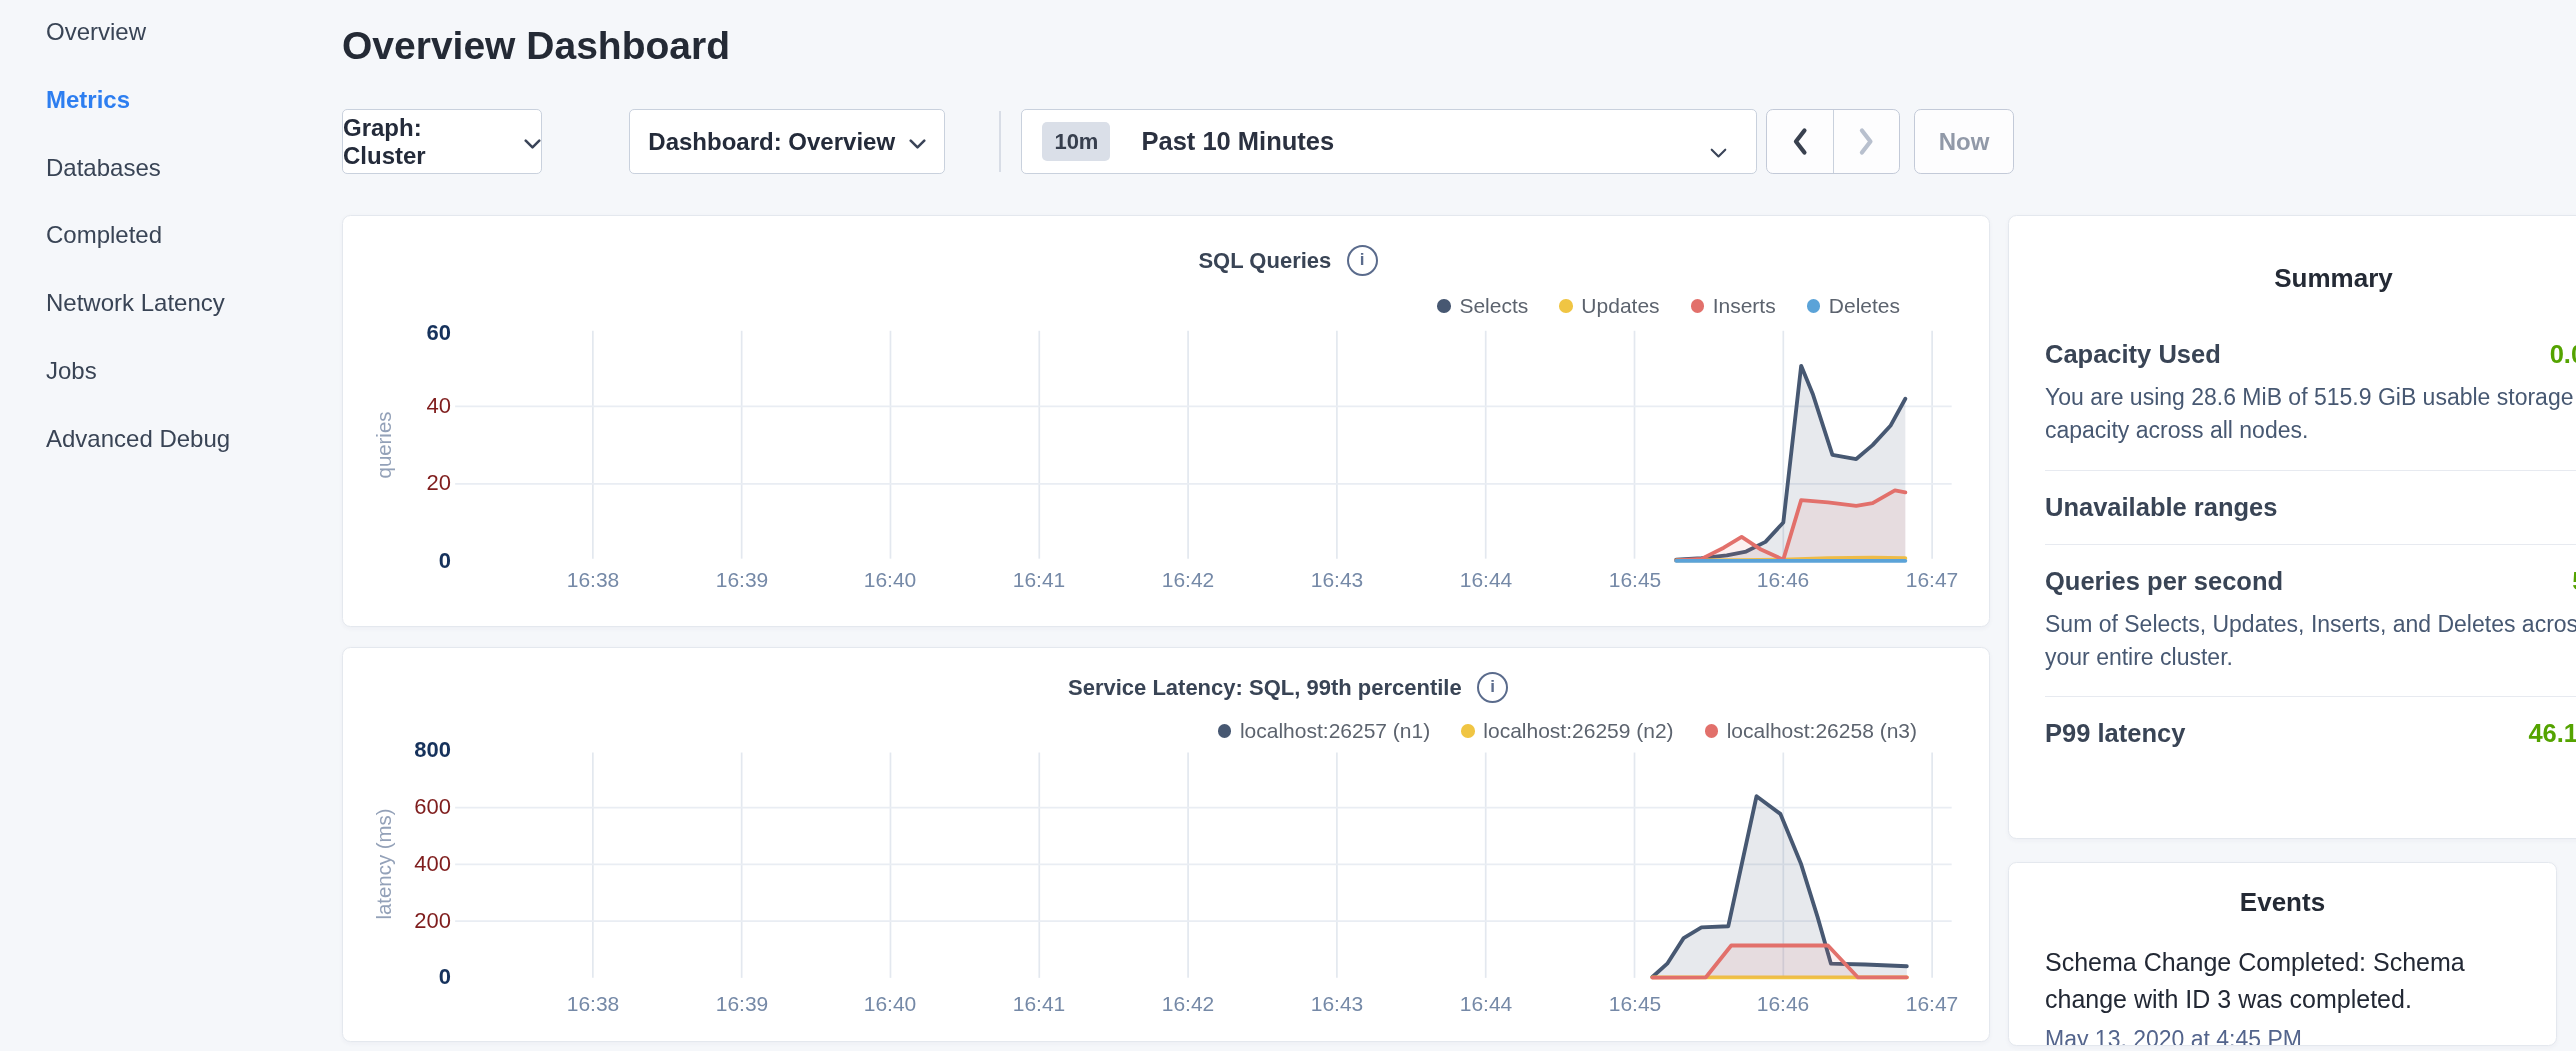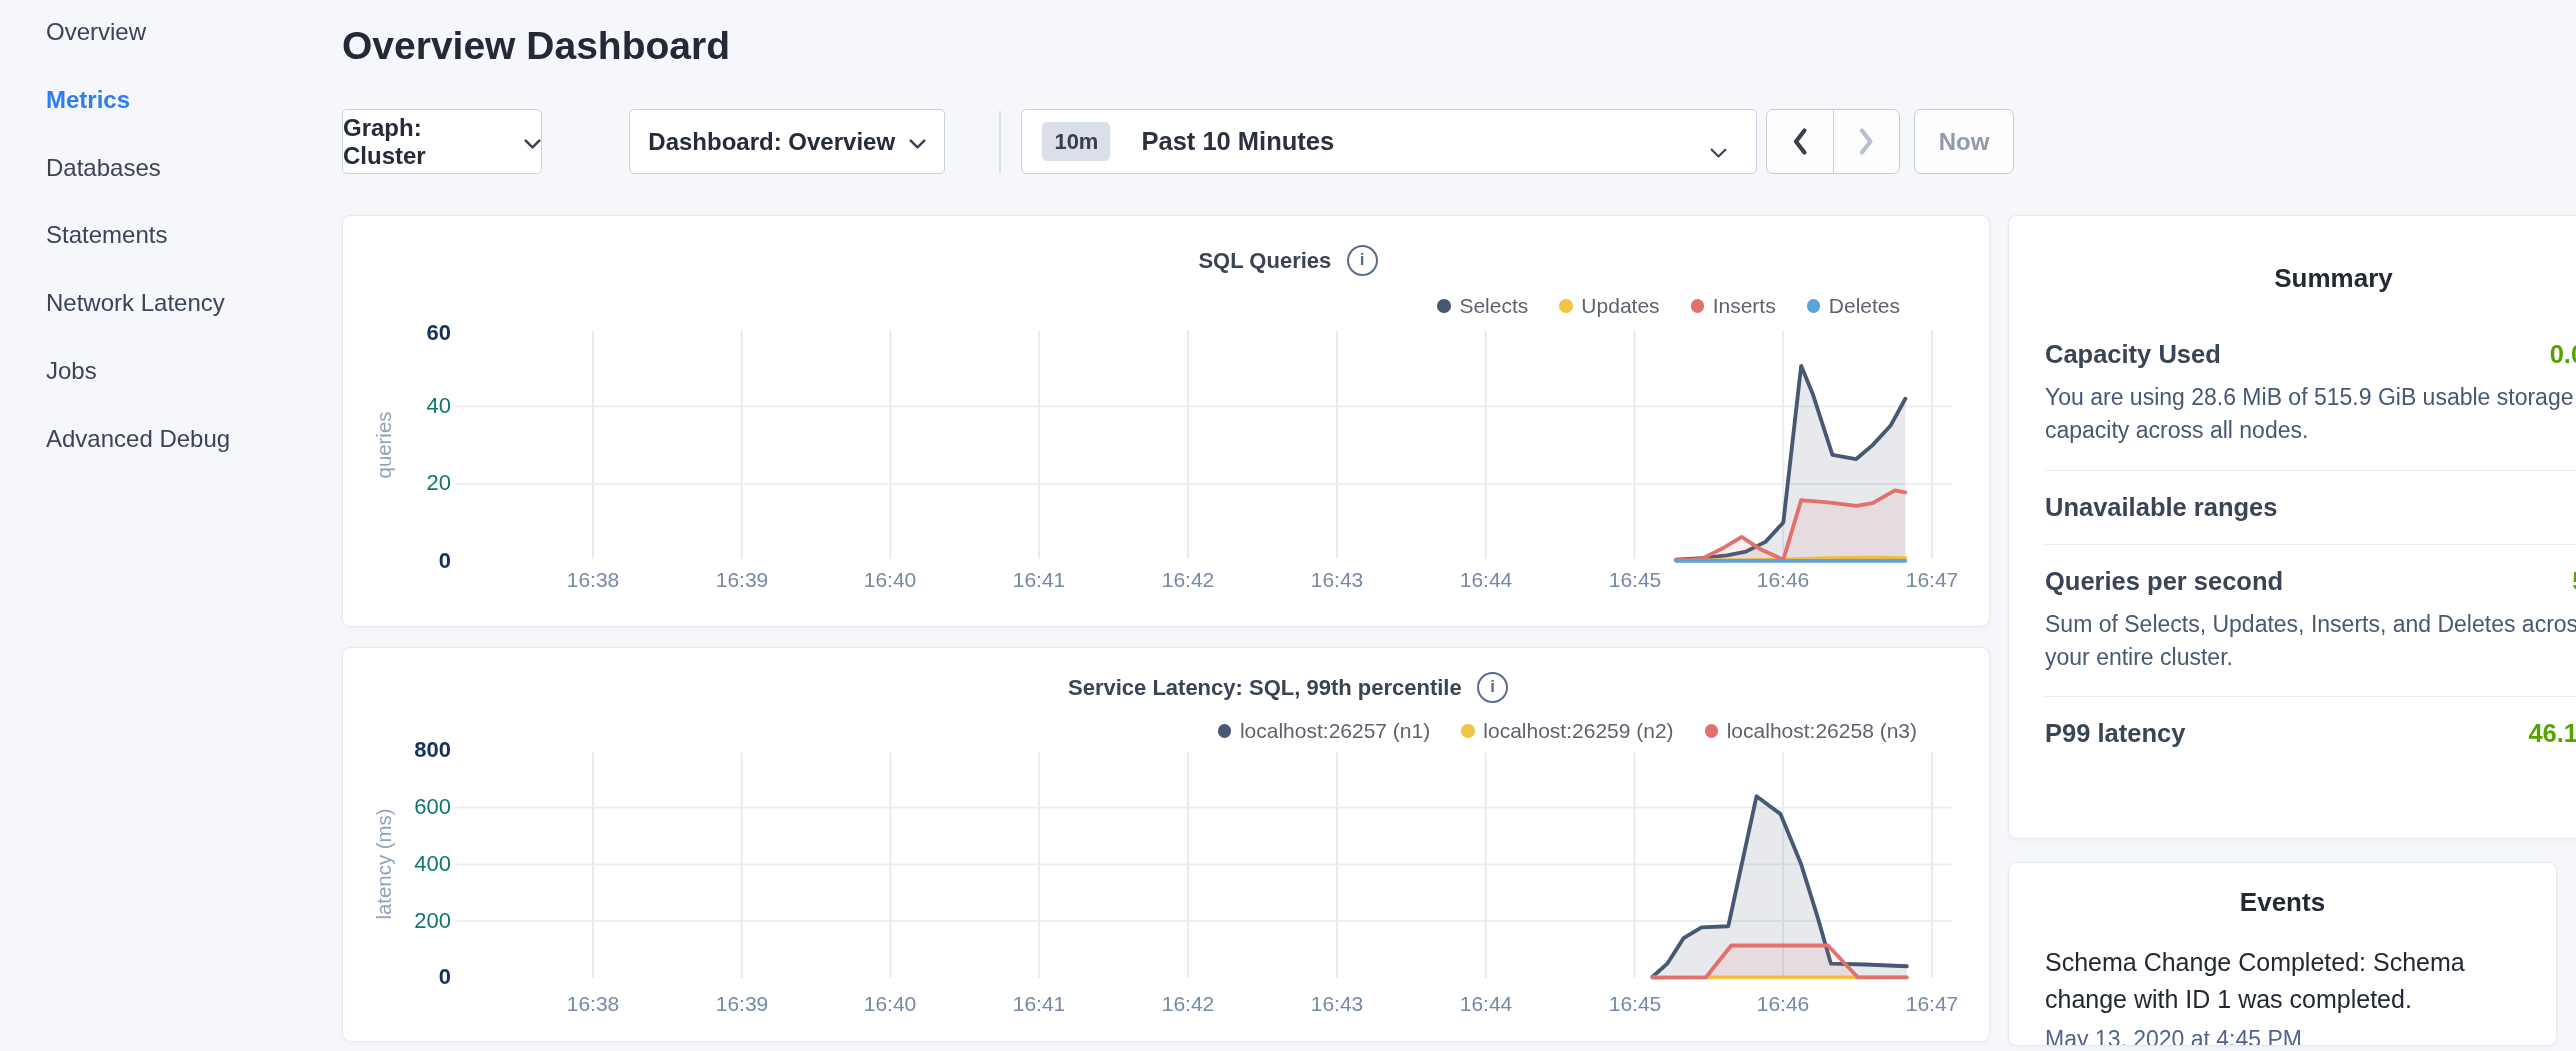--- a/index.html
+++ b/index.html
@@ -48,21 +48,21 @@
     display:inline-block;width:27px;height:27px;line-height:25.5px;border:2.6px solid #5a6b8c;border-radius:50%;
     color:#5a6b8c;font-size:17px;font-weight:700;text-align:center;vertical-align:middle;margin-left:15.3px;cursor:pointer;
   }
   .legend{position:absolute;display:flex;align-items:center;gap:31px;}
   #legend-0{top:294px;right:676px;}
   #legend-1{top:719px;right:659px;}
   .legend-item{display:flex;align-items:center;gap:8.5px;cursor:pointer;}
   .legend-dot{width:13.6px;height:13.6px;border-radius:50%;}
   .legend-label{font-size:21px;color:#5c636e;}
   
-  .ytick{position:absolute;width:111px;text-align:right;font-size:22px;color:#0f766e;}
+  .ytick{position:absolute;width:111px;text-align:right;font-size:22px;color:#7f1d1d;}
   .ytick.strong{font-weight:700;color:#16325c;}
   .xtick{position:absolute;transform:translateX(-50%);font-size:21px;color:#7589a7;}
   .yaxis-label{position:absolute;font-size:20.4px;color:#93a1b8;transform:translate(-50%,-50%) rotate(-90deg);white-space:nowrap;}
   #charts-svg{position:absolute;left:0;top:0;pointer-events:none;}
   
   #summary-card{left:2008px;top:215px;width:651px;height:624px;padding:16px 36px;overflow:hidden;}
   .panel-title{text-align:center;font-size:26px;font-weight:700;color:#242a35;padding-top:31px;}
   #summary-rows{margin-top:24px;}
   .srow{padding:22px 0;}
   .srow + .srow{border-top:1.7px solid #e7eaf0;}
@@ -77,21 +77,21 @@
   .event-message{font-size:25px;line-height:1.48;color:#222834;max-width:425px;}
   .event-time{margin-top:8.5px;font-size:23px;color:#53648c;}
 </style>
 </head>
 <body>
 
 <div id="sidebar" class="abs">
     <div class="nav-item" style="top: 18px;">Overview</div>
     <div class="nav-item active" style="top: 86px;">Metrics</div>
     <div class="nav-item" style="top: 154px;">Databases</div>
-    <div class="nav-item" style="top: 221px;">Statements</div>
+    <div class="nav-item" style="top: 221px;">Completed</div>
     <div class="nav-item" style="top: 289px;">Network Latency</div>
     <div class="nav-item" style="top: 357px;">Jobs</div>
     <div class="nav-item" style="top: 425px;">Advanced Debug</div>
   </div>
 
 <div id="page-title" class="abs">Overview Dashboard</div>
 
 <div class="ctl-btn" style="left:342px;width:200px;">
   <span>Graph: Cluster</span>
   <span class="chev">
@@ -248,21 +248,21 @@
           <div class="srow-value">46.1 ms</div>
         </div>
       </div>
     </div>
 </div>
 
 <div class="card" id="events-card">
   <div class="panel-title">Events</div>
   <div id="events-list">
       <div class="event-item">
-        <div class="event-message">Schema Change Completed: Schema change with ID 1 was completed.</div>
+        <div class="event-message">Schema Change Completed: Schema change with ID 3 was completed.</div>
         <div class="event-time">May 13, 2020 at 4:45 PM</div>
       </div>
     </div>
 </div>
 
 <div class="xtick" style="left: 593px; top: 568px;">16:38</div>
 <div class="xtick" style="left: 742px; top: 568px;">16:39</div>
 <div class="xtick" style="left: 890px; top: 568px;">16:40</div>
 <div class="xtick" style="left: 1039px; top: 568px;">16:41</div>
 <div class="xtick" style="left: 1188px; top: 568px;">16:42</div>

